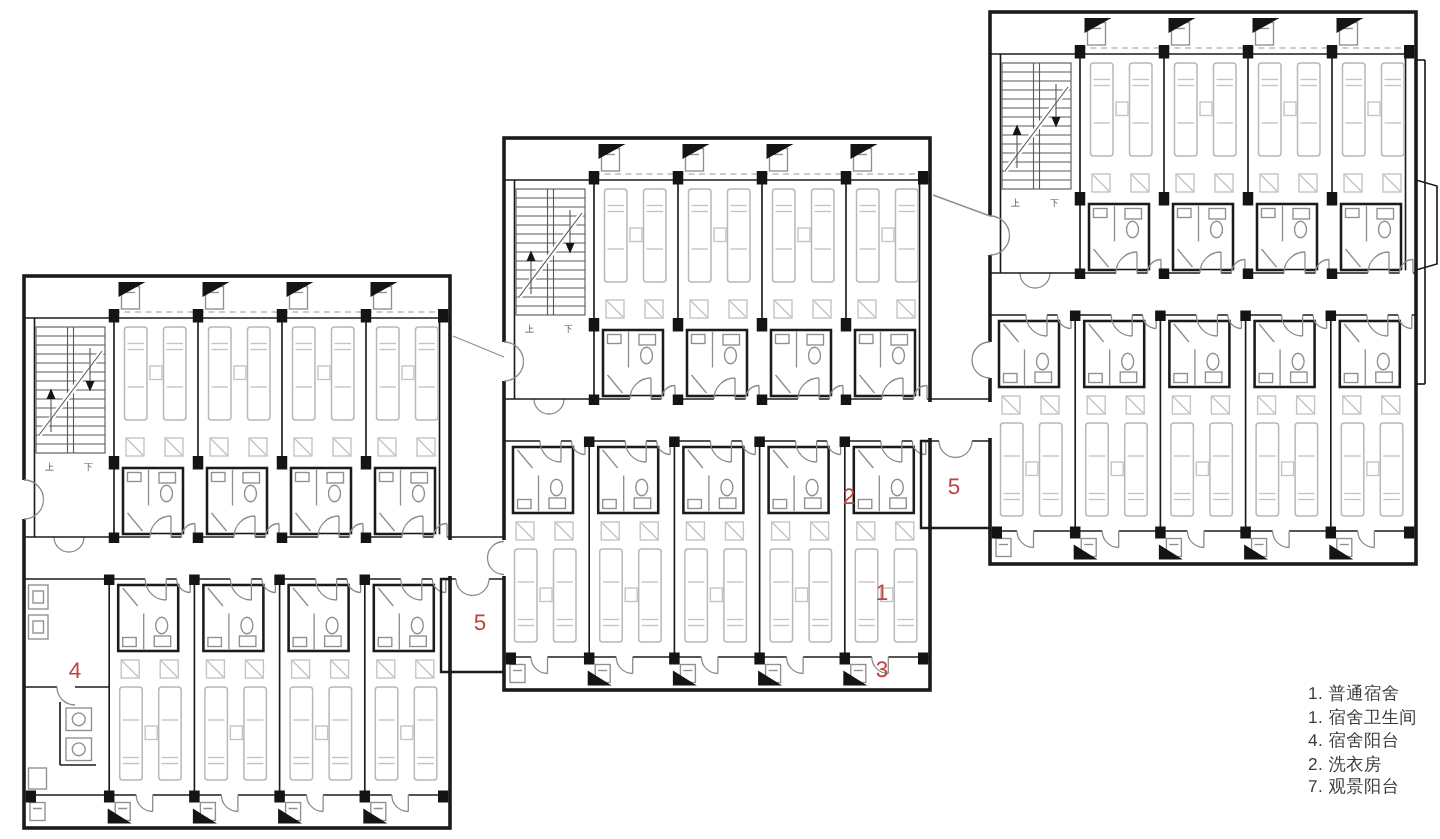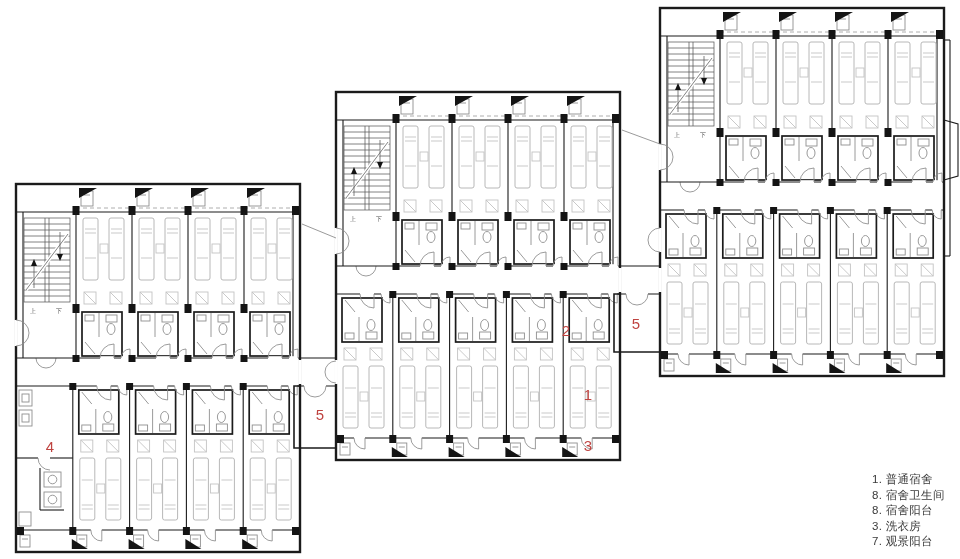--- a/index.html
+++ b/index.html
@@ -16,21 +16,21 @@
   .gl {stroke:#8f8f8f;stroke-width:.9;fill:none;}
   .sl {stroke:#5a5a5a;stroke-width:.75;fill:none;}
   .dash{stroke:#9a9a9a;stroke-width:.8;stroke-dasharray:4 3;fill:none;}
   .gap{stroke:#ffffff;stroke-width:3.6;fill:none;}
   .arc{stroke:#8a8a8a;stroke-width:.85;fill:none;}
   .pod{stroke:#1b1b1b;stroke-width:1.7;fill:#ffffff;}
   text{font-family:"Liberation Sans",sans-serif;}
   .lbl{font-size:15px;fill:#bf4340;}
   .tiny{font-size:6px;fill:#555;}
   
-  .legend{position:absolute;left:872px;top:472px;color:#3b3b3b;font-size:11.5px;line-height:15.6px;
+  .legend{position:absolute;left:872px;top:456px;color:#3b3b3b;font-size:11.5px;line-height:15.6px;
           letter-spacing:.3px;white-space:nowrap;}
 </style>
 </head>
 <body>
 
 <div class="canvas">
   <svg id="plan" width="960" height="559" viewBox="0 0 960 559">
       <g>
         <rect x="16" y="184" width="284" height="368" class="w2"></rect>
         <line x1="23" y1="212" x2="23" y2="358" class="w1"></line>
@@ -1306,18 +1306,18 @@
         <text x="50" y="452" class="lbl" text-anchor="middle">4</text>
         <text x="320" y="420" class="lbl" text-anchor="middle">5</text>
         <text x="566" y="336" class="lbl" text-anchor="middle">2</text>
         <text x="588" y="400" class="lbl" text-anchor="middle">1</text>
         <text x="588" y="451" class="lbl" text-anchor="middle">3</text>
         <text x="636" y="329" class="lbl" text-anchor="middle">5</text>
       </g>
     </svg>
   <div class="legend" id="legend">
       <div class="legend-item">1. 普通宿舍</div>
-      <div class="legend-item">8. 宿舍卫生间</div>
-      <div class="legend-item">8. 宿舍阳台</div>
-      <div class="legend-item">3. 洗衣房</div>
+      <div class="legend-item">1. 宿舍卫生间</div>
+      <div class="legend-item">4. 宿舍阳台</div>
+      <div class="legend-item">2. 洗衣房</div>
       <div class="legend-item">7. 观景阳台</div>
     </div>
 </div>
 
 </body></html>

